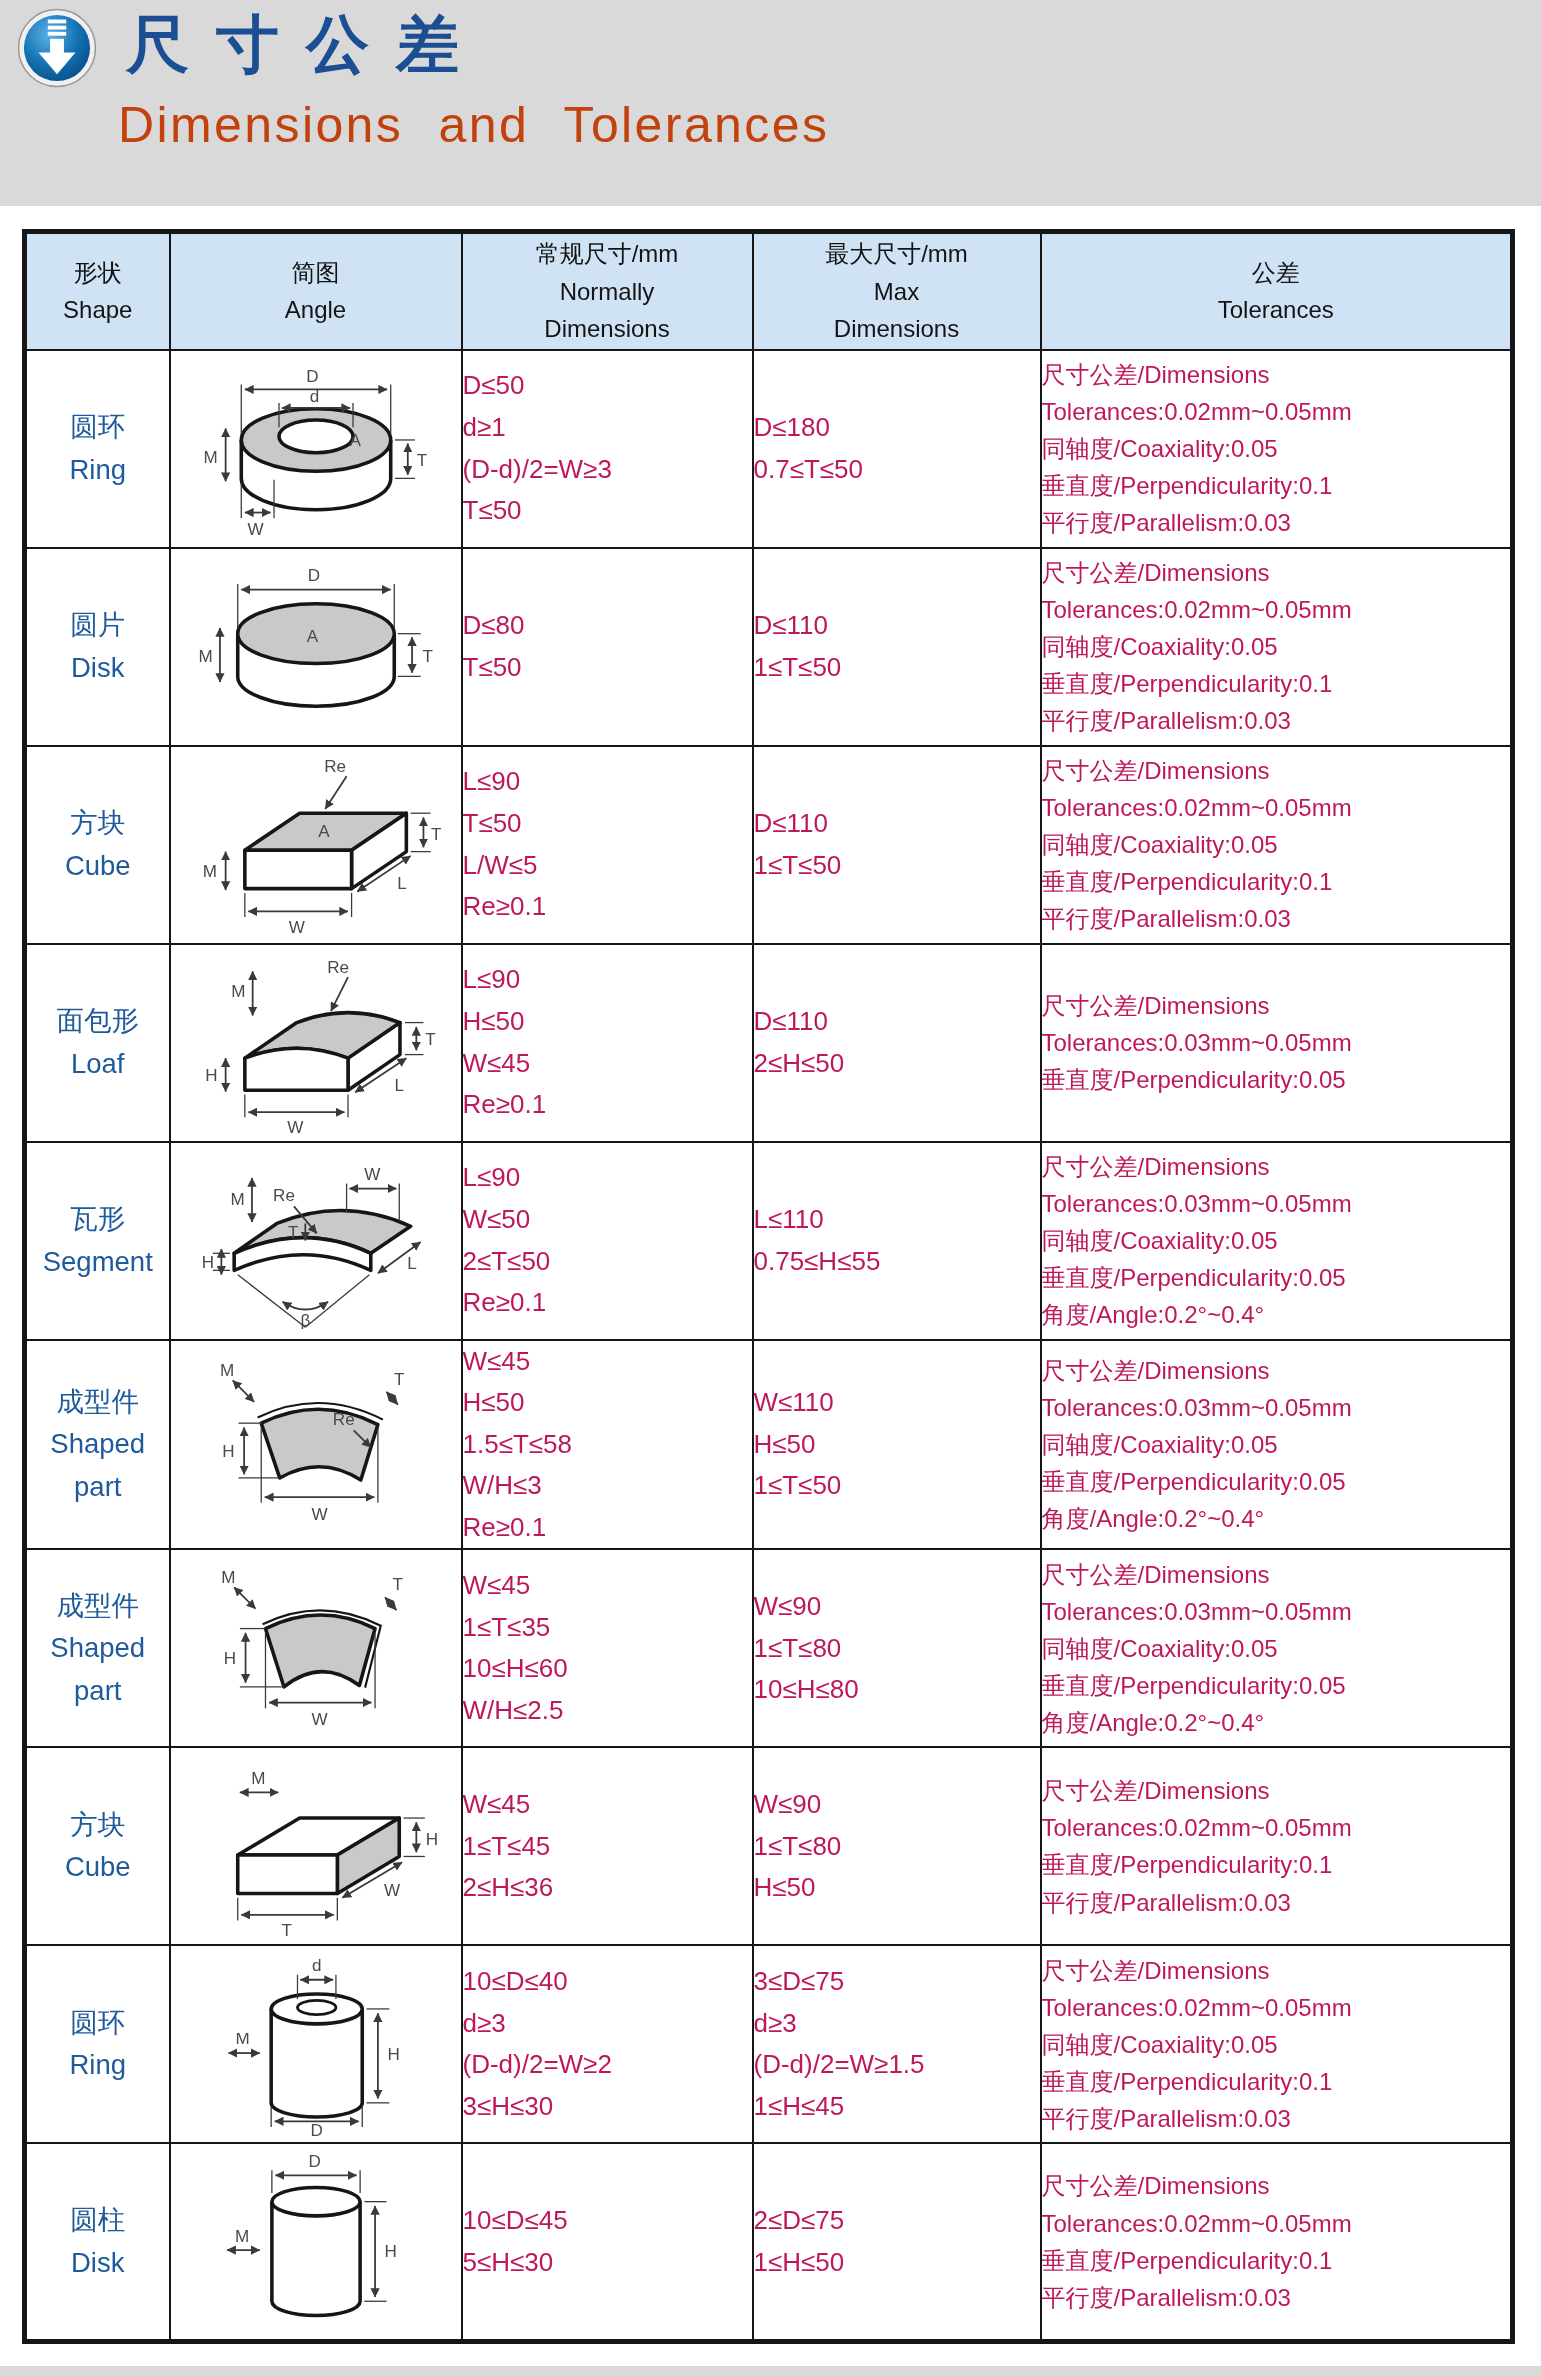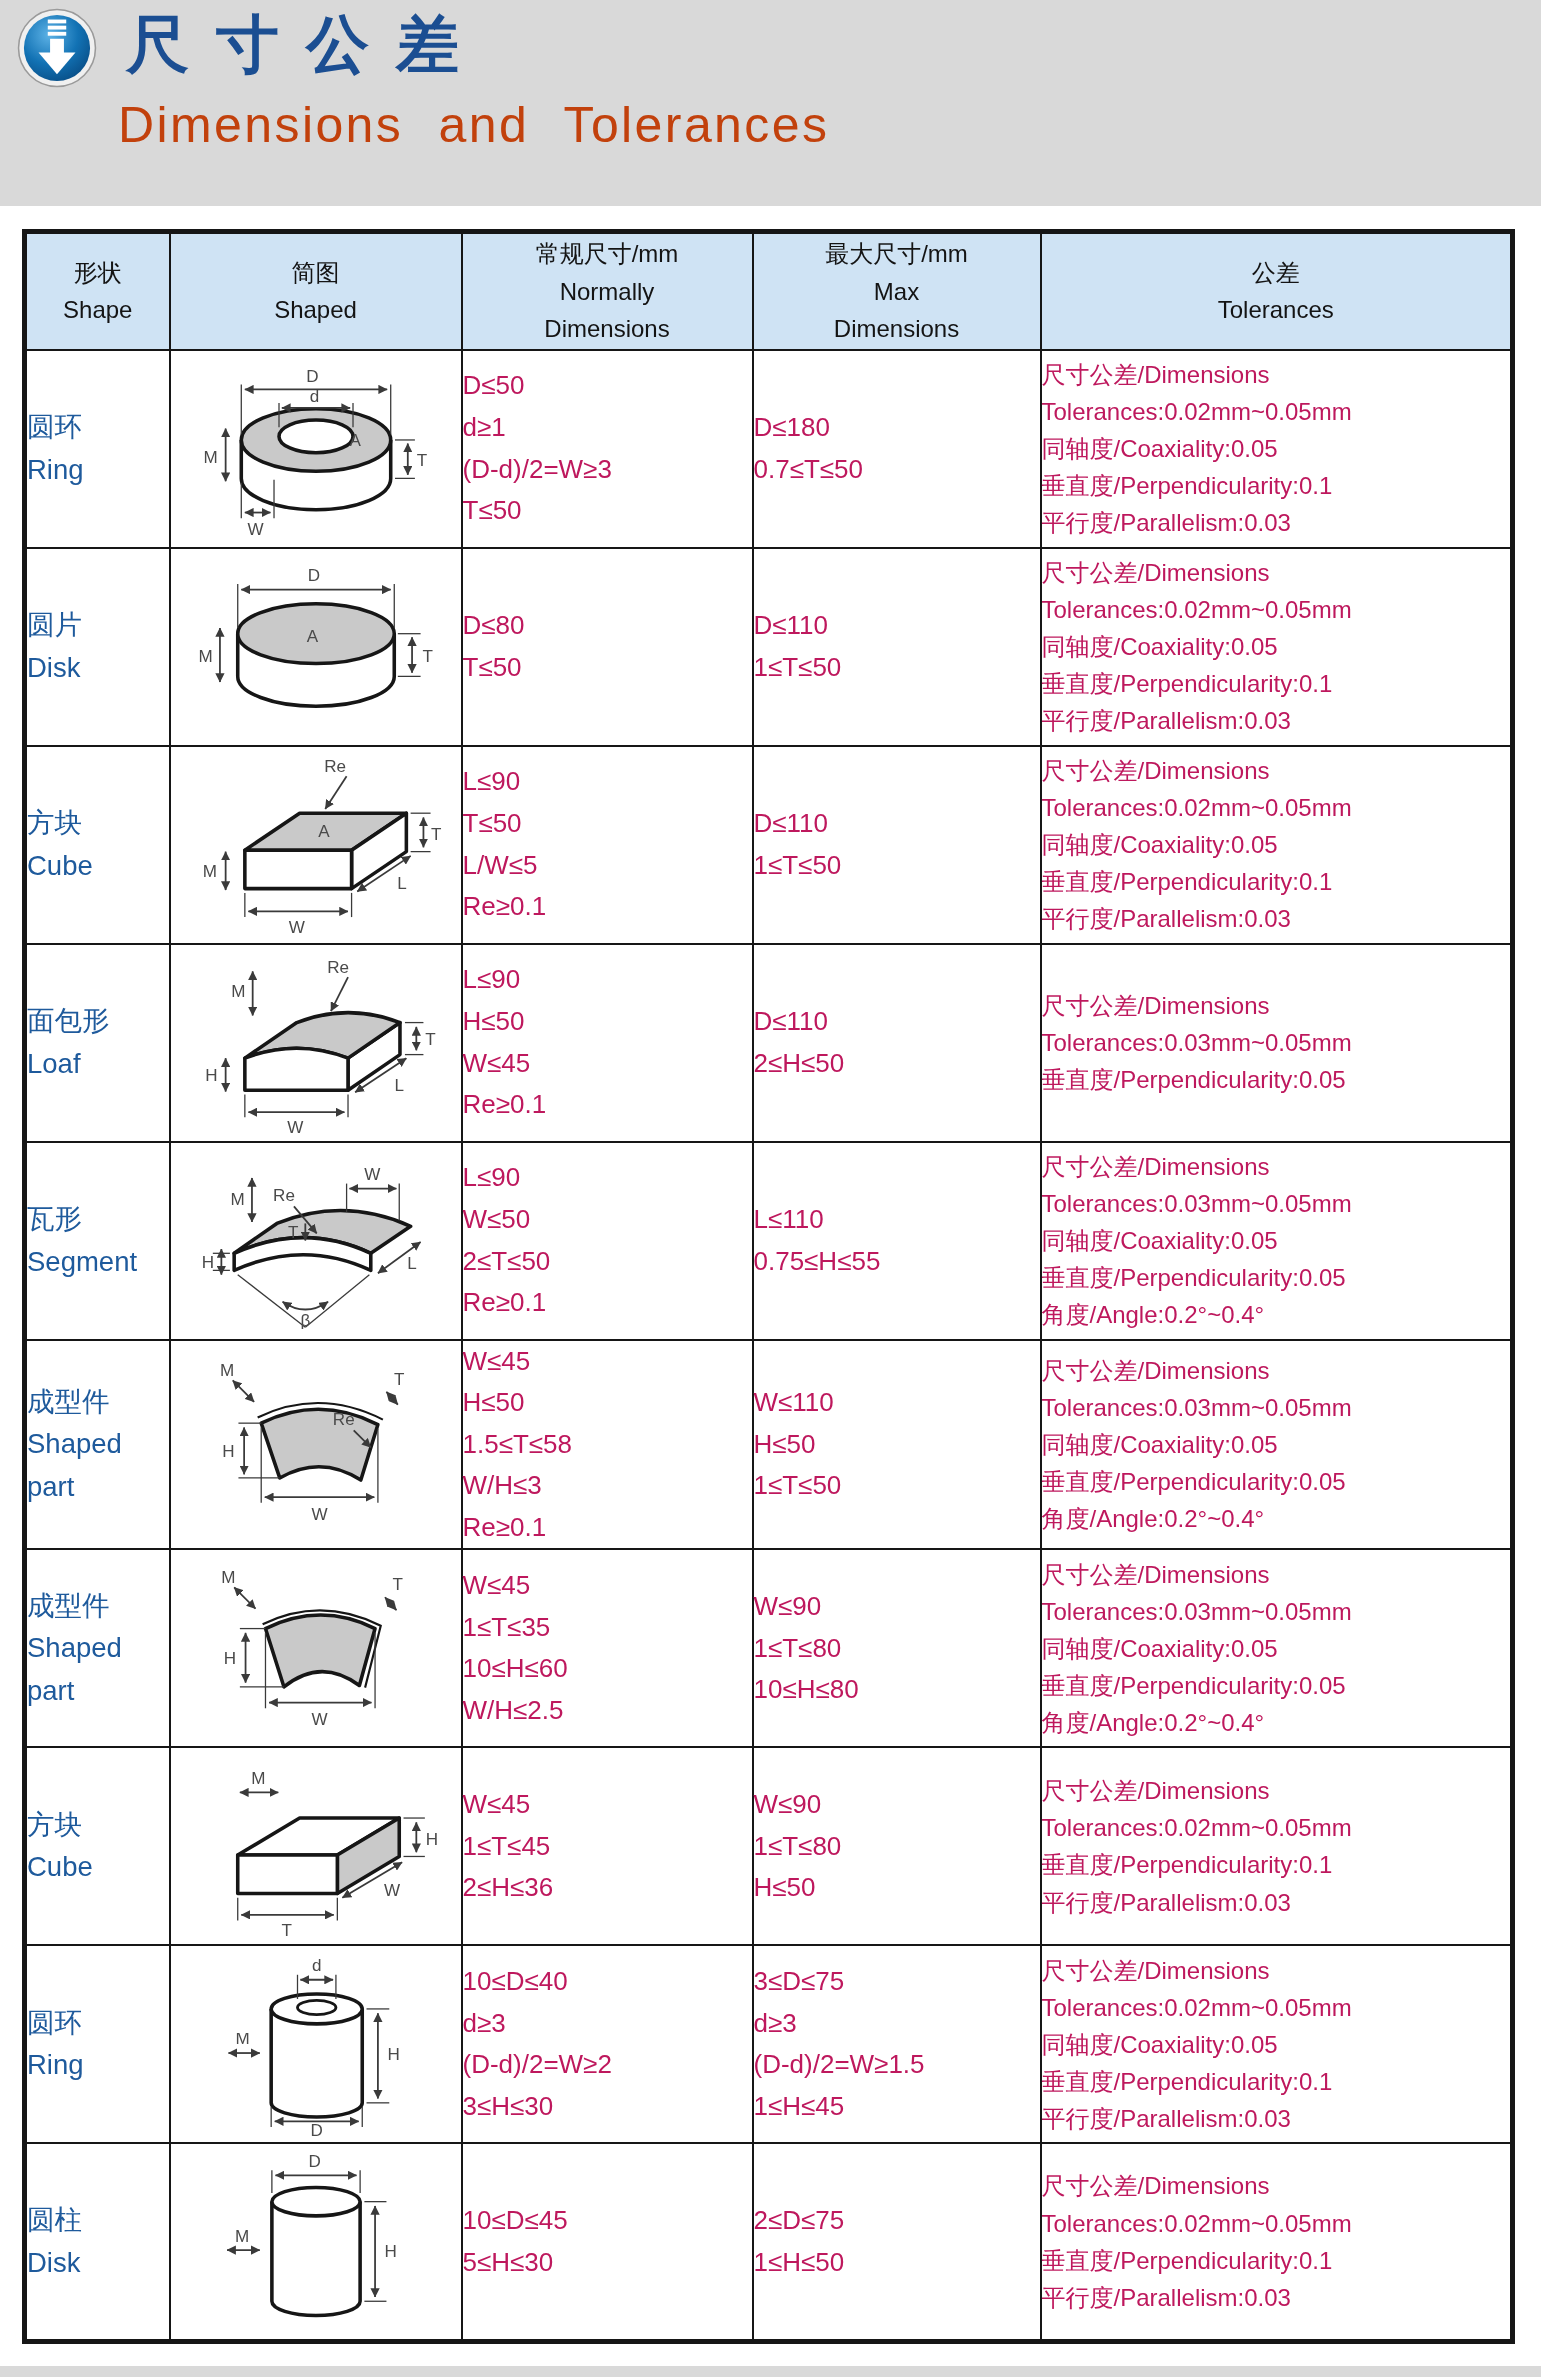--- a/index.html
+++ b/index.html
@@ -23,21 +23,21 @@
     position:absolute;left:22px;top:229px;border-collapse:collapse;table-layout:fixed;
     background:#fff;border:5.5px solid #161616;
   }
   table.spec th,table.spec td{border:2.4px solid #161616;vertical-align:middle;padding:0;}
   thead tr{height:118px;}
   tbody tr{height:198px;}
   thead th{
     background:#cfe3f4;font-weight:normal;font-size:24px;color:#141414;
     line-height:1.55;text-align:center;
   }
-  td.c-shape{color:#1e5a9c;font-size:27.5px;line-height:1.55;}
+  td.c-shape{text-align:center;color:#1e5a9c;font-size:27.5px;line-height:1.55;}
   td.c-sketch{text-align:center;}
   td.c-dims{font-size:26px;color:#be185d;padding-left:41px;line-height:1.6;}
   td.c-tol{font-size:24px;color:#be185d;padding-left:35px;line-height:1.55;}
   svg.sketch{width:264px;height:185px;display:inline-block;vertical-align:middle;}
   .sk-fill{fill:#c9c9c9;stroke:#161616;stroke-width:5;stroke-linejoin:round;}
   .sk-white{fill:#ffffff;stroke:#161616;stroke-width:5;stroke-linejoin:round;}
   .sk-thin{fill:none;stroke:#161616;stroke-width:3;}
   .dim{stroke:#3a3a3a;stroke-width:2.5;fill:none;}
   .ext{stroke:#3a3a3a;stroke-width:1.8;}
   svg text{font-size:24px;fill:#4a4a4a;text-anchor:middle;font-family:"Liberation Sans","DejaVu Sans",sans-serif;}
@@ -86,21 +86,21 @@
       <col style="width:472px">
   </colgroup>
   <thead>
     <tr>
       <th>
           <div>形状</div>
           <div>Shape</div>
         </th>
       <th>
           <div>简图</div>
-          <div>Shaped</div>
+          <div>Angle</div>
         </th>
       <th>
           <div>常规尺寸/mm</div>
           <div>Normally</div>
           <div>Dimensions</div>
         </th>
       <th>
           <div>最大尺寸/mm</div>
           <div>Max</div>
           <div>Dimensions</div>

